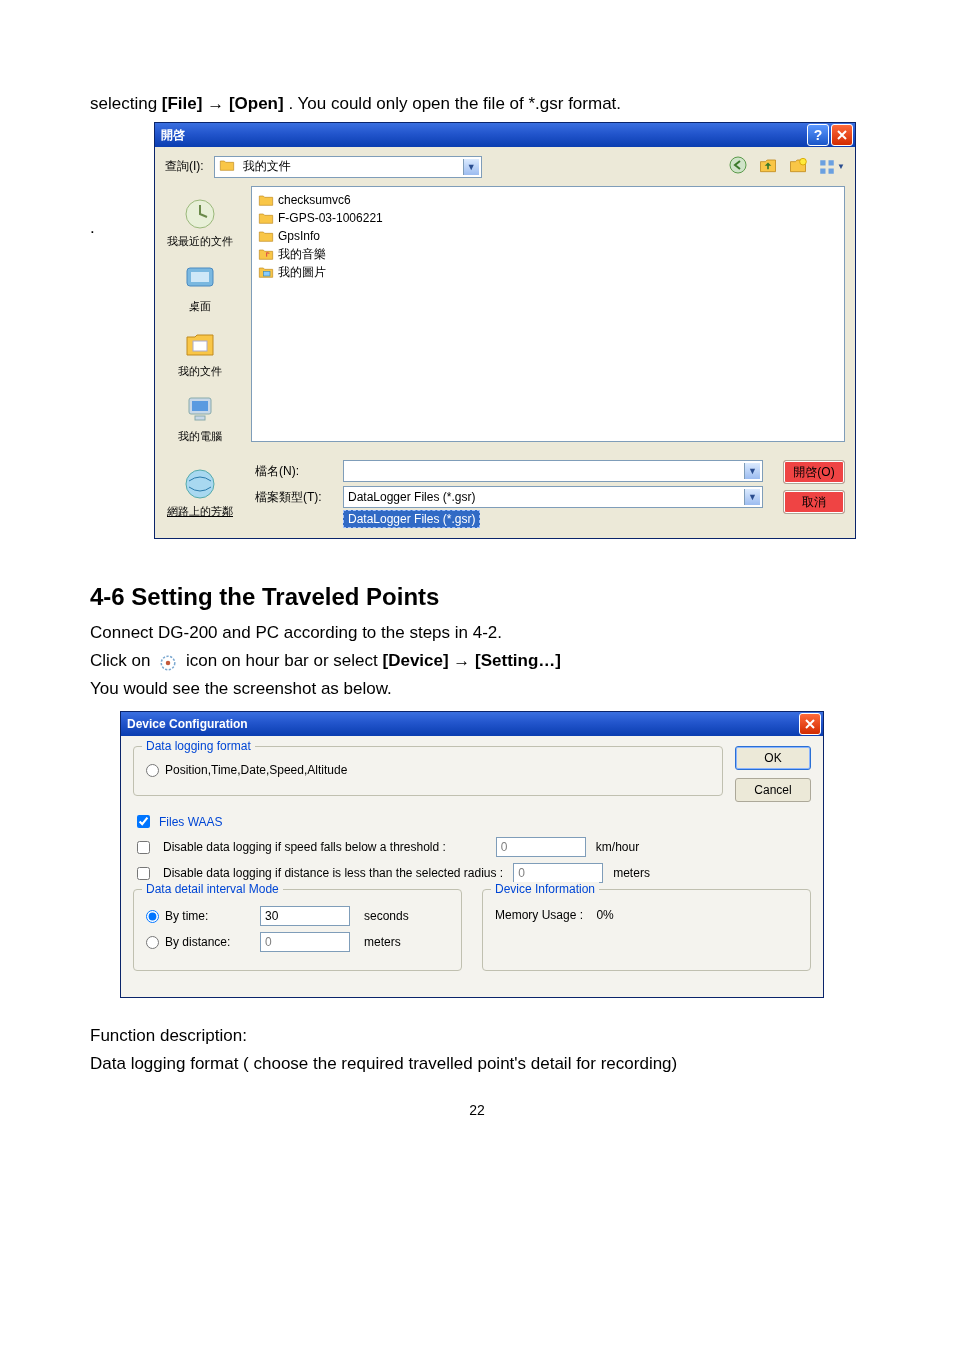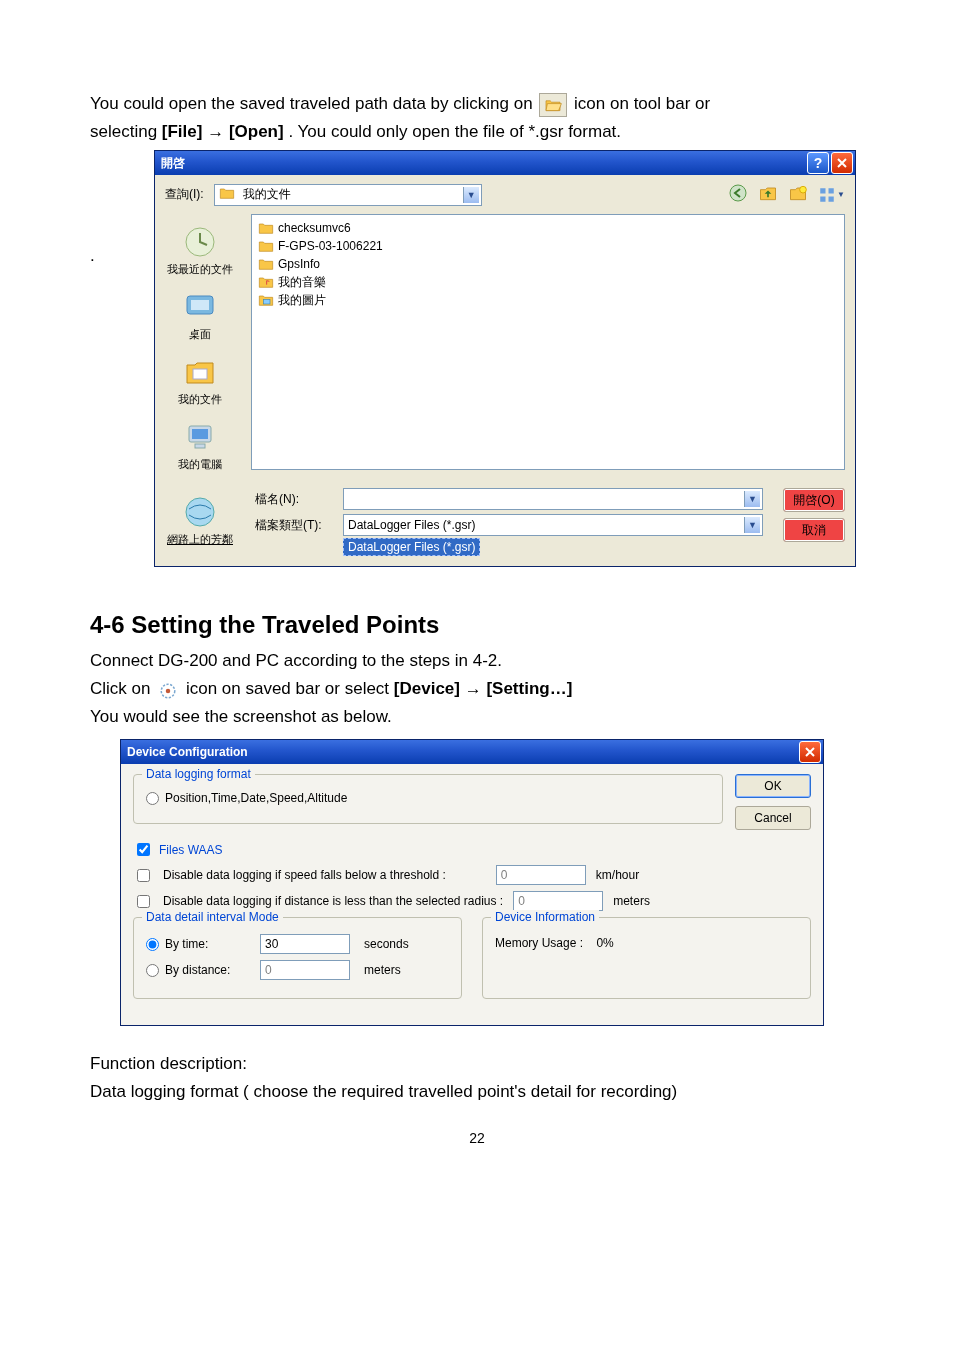--- a/index.html
+++ b/index.html
@@ -289,30 +289,20 @@
   .devinfo-row { margin-top: 8px; }
   .devinfo-row span { color:#000; }
   .pagenum { text-align:center; font-size:14px; margin-top:24px;}
   
 </style>
 </head>
 <body>
 
 <div class="page">
 
-  <div class="body-text">
-    <span>You could open the saved traveled path data by clicking on </span>
-    <span class="small-icon small-folder-icon">
-      <svg viewBox="0 0 24 20">
-          <path d="M2 4 L8 4 L10 6 L22 6 L22 18 L2 18 Z" fill="#f9c647" stroke="#c08a1e"></path>
-          <path d="M4 8 L24 8 L20 18 L2 18 Z" fill="#ffe08a" stroke="#c08a1e"></path>
-        </svg>
-    </span>
-    <span> icon on tool bar or</span>
-  </div>
   <div class="body-text">
     <span>selecting </span>
     <strong>[File] → [Open]</strong>
     <span>. You could only open the file of *.gsr format.</span>
   </div>
 
   <div class="period-col">
     <div class="dot">.</div>
     <div class="open-dialog">
       <div class="titlebar">
@@ -496,21 +486,21 @@
 
   <div class="body-text">Connect DG-200 and PC according to the steps in 4-2.</div>
   <div class="body-text">
     <span>Click on </span>
     <span class="setting-icon">
       <svg width="18" height="18" viewBox="0 0 24 24">
         <circle cx="12" cy="12" r="9" fill="none" stroke="#7aa7d0" stroke-width="2" stroke-dasharray="3,2"></circle>
         <circle cx="12" cy="12" r="3" fill="#c45a3a"></circle>
       </svg>
     </span>
-    <span> icon on saved bar or select </span>
+    <span> icon on hour bar or select </span>
     <strong>[Device] → [Setting…]</strong>
   </div>
   <div class="body-text">You would see the screenshot as below.</div>
 
   <div class="devconf">
     <div class="titlebar">
       <span>Device Configuration</span>
       <span class="spacer"></span>
       <div class="tb-btn tb-close">
         <svg width="12" height="12">

